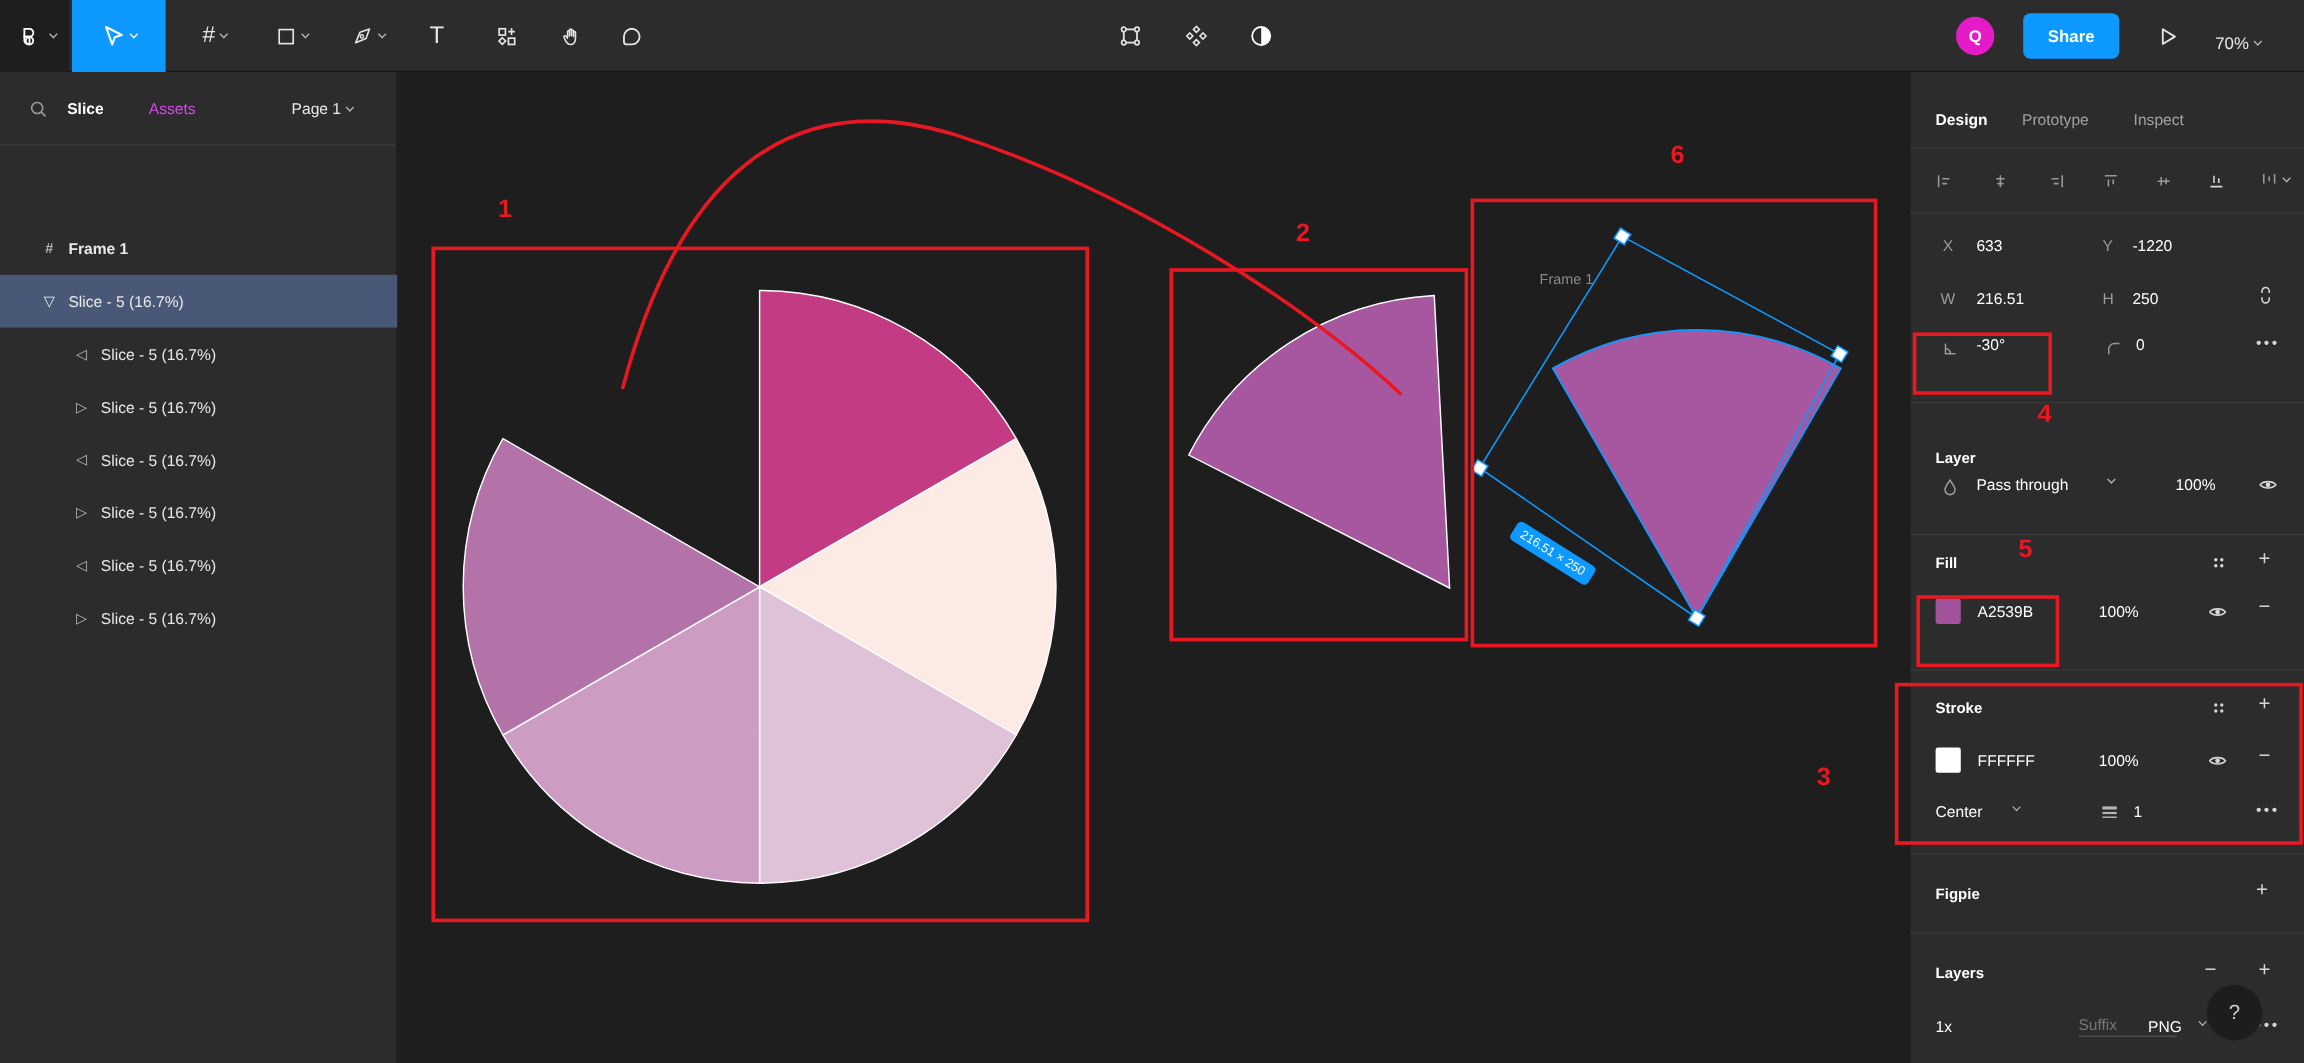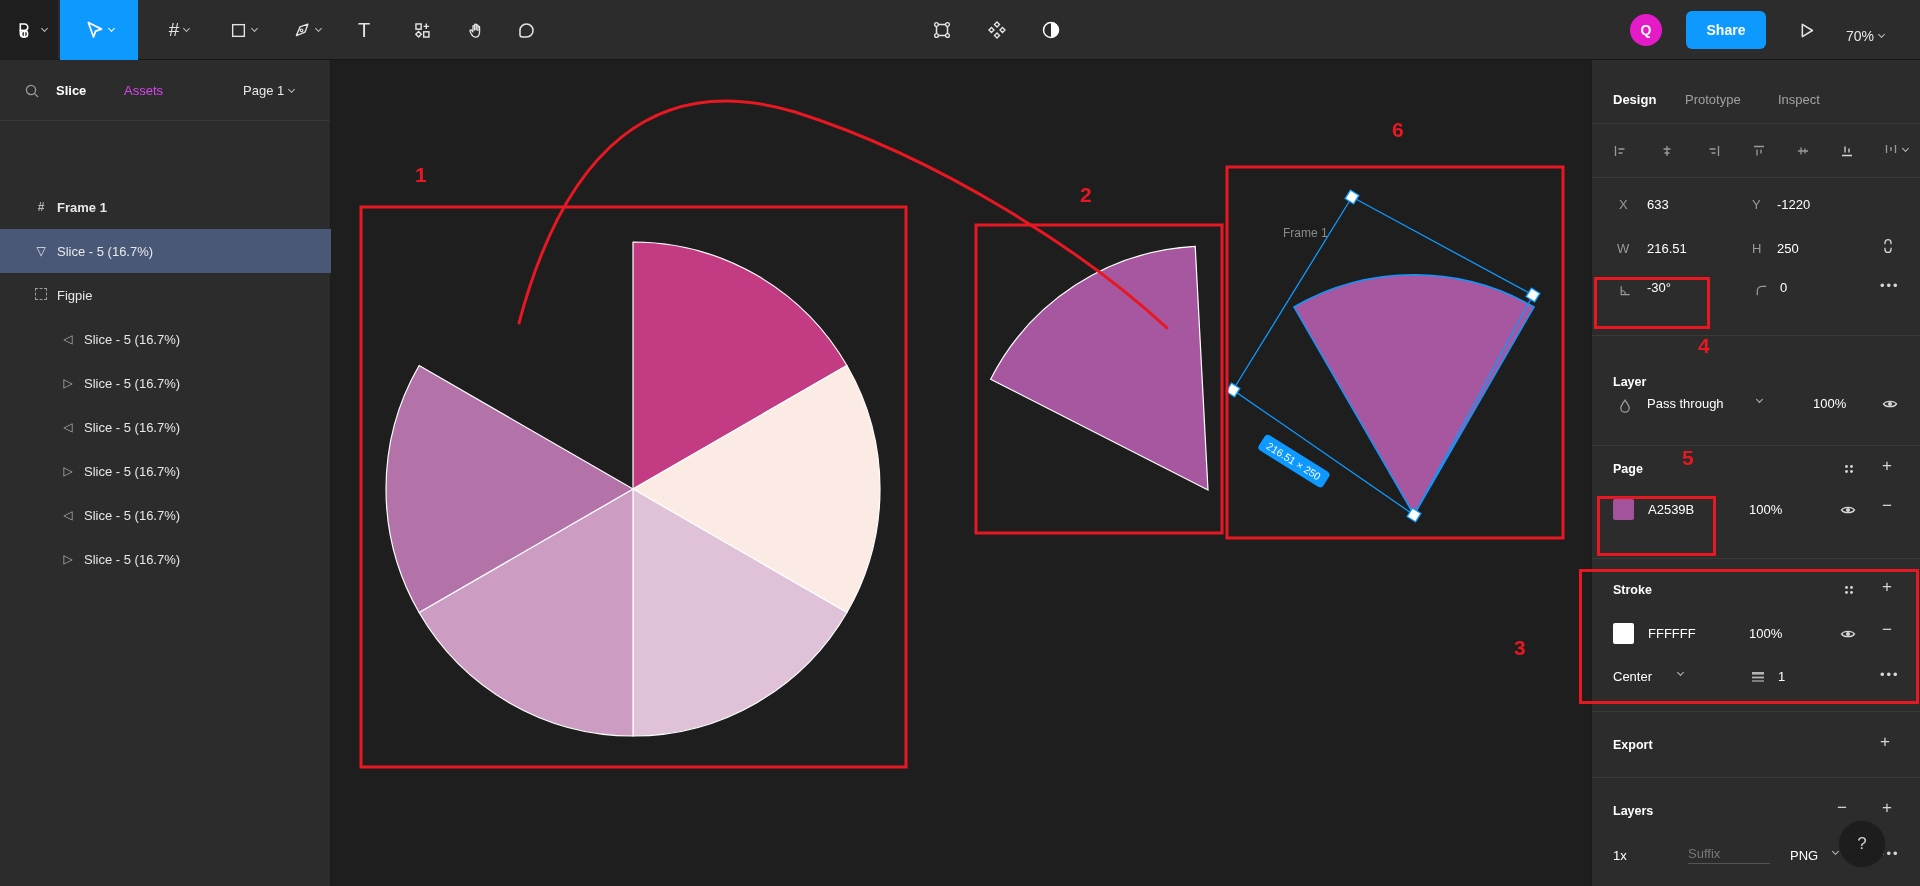--- a/index.html
+++ b/index.html
@@ -40,21 +40,21 @@
   .rp-sec { position:relative; border-bottom:1px solid #3a3a3a; }
   .rp-label { color:#9a9a9a; }
   .rp-val { color:#fff; }
   .rp-h { font-weight:bold; color:#fff; font-size:12.5px; }
   .icon-g { stroke:#9a9a9a; fill:none; stroke-width:1.3; }
   .icon-w { stroke:#d6d6d6; fill:none; stroke-width:1.3; }
   .pm { color:#d6d6d6; font-size:17px; font-weight:400; }
   .dots3 { color:#d6d6d6; letter-spacing:2px; font-size:13px; }
   .swatch { width:21px; height:21px; border-radius:2px; display:inline-block; }
   .suffix-inp { width:82px; background:transparent; border:none; border-bottom:1px solid #555;
-                color:#ddd; font-size:13px; padding:2px 0; }
+                color:#ddd; font-size:13px; padding:2px 0;margin-left:44px; }
   .suffix-inp::placeholder { color:#777; }
   
   .canvas-svg { position:absolute; left:331px; top:60px; z-index:5; }
   .anno-num { position:absolute; color:#e81822; font-size:21px; font-weight:bold; z-index:45; }
   .red-box { position:absolute; border:3px solid #e81822; z-index:40; pointer-events:none; }
   .frame-tag { position:absolute; color:#8a8a8a; font-size:12px; z-index:6; }
   .size-badge { position:absolute; background:#0d99ff; color:#fff; font-size:10.5px; padding:3px 7px;
                 border-radius:4px; transform:rotate(32deg); z-index:8; white-space:nowrap; }
   .help-circle { position:absolute; left:1838px; top:820px; width:48px; height:48px; border-radius:50%;
                  background:#1d1d1d; color:#cfcfcf; font-size:17px; display:flex; align-items:center;
@@ -175,24 +175,20 @@
   </div>
   <div class="layer-rows">
     <div class="lrow" style="font-weight:bold;">
       <span class="licon">#</span>
       <span>Frame 1</span>
     </div>
     <div class="lrow selected">
       <span class="licon" style="color:#e8e8e8;">▽</span>
       <span>Slice - 5 (16.7%)</span>
     </div>
-    <div class="lrow">
-      <span class="licon"><span class="dash-ic"></span></span>
-      <span>Figpie</span>
-    </div>
     <div class="lrow indent">
       <span class="licon">◁</span>
       <span>Slice - 5 (16.7%)</span>
     </div>
     <div class="lrow indent">
       <span class="licon">▷</span>
       <span>Slice - 5 (16.7%)</span>
     </div>
     <div class="lrow indent">
       <span class="licon">◁</span>
@@ -324,21 +320,21 @@
     <span class="abs rp-val" style="left:55px;top:60px;">Pass through</span>
     <span class="chev small abs" style="left:160px;top:64px;"></span>
     <span class="abs rp-val" style="left:221px;top:60px;">100%</span>
     <svg class="abs" style="left:290px;top:60px;" width="16" height="16" viewBox="0 0 16 16">
       <path class="icon-w" d="M1.5 8C4 4.5 12 4.5 14.5 8C12 11.5 4 11.5 1.5 8Z"></path>
         <circle cx="8" cy="8" r="2" fill="#d6d6d6"></circle>
     </svg>
   </div>
 
   <div class="rp-sec" style="height:113px;">
-    <span class="abs rp-h" style="left:21px;top:16px;">Page</span>
+    <span class="abs rp-h" style="left:21px;top:16px;">Fill</span>
     <svg class="abs" style="left:250px;top:16px;" width="14" height="14" viewBox="0 0 14 14">
       <g fill="#d6d6d6">
           <circle cx="4.5" cy="4.5" r="1.4"></circle>
           <circle cx="9.5" cy="4.5" r="1.4"></circle>
           <circle cx="4.5" cy="9.5" r="1.4"></circle>
           <circle cx="9.5" cy="9.5" r="1.4"></circle>
         </g>
     </svg>
     <span class="abs pm" style="left:290px;top:10px;">+</span>
     <span class="abs swatch" style="left: 21px; top: 53px; background: rgb(162, 83, 155);"></span>
@@ -377,21 +373,21 @@
           <rect x="2" y="2" width="12" height="2.6"></rect>
           <rect x="2" y="6.6" width="12" height="1.8"></rect>
           <rect x="2" y="10.4" width="12" height="1.2"></rect>
         </g>
     </svg>
     <span class="abs rp-val" style="left:186px;top:110px;">1</span>
     <span class="abs dots3" style="left:288px;top:108px;">•••</span>
   </div>
 
   <div class="rp-sec" style="height:66px;">
-    <span class="abs rp-h" style="left:21px;top:26px;">Export</span>
+    <span class="abs rp-h" style="left:21px;top:26px;">Figpie</span>
     <span class="abs pm" style="left:288px;top:20px;">+</span>
   </div>
 
   <div class="rp-sec" style="height:108px;border-bottom:none;">
     <span class="abs rp-h" style="left:21px;top:26px;">Layers</span>
     <span class="abs pm" style="left:245px;top:20px;">−</span>
     <span class="abs pm" style="left:290px;top:20px;">+</span>
     <span class="abs rp-val" style="left:21px;top:70px;">1x</span>
     <input class="suffix-inp abs" style="left: 96px; top: 66px;" placeholder="Suffix">
     <span class="abs rp-val" style="left:198px;top:70px;">PNG</span>

